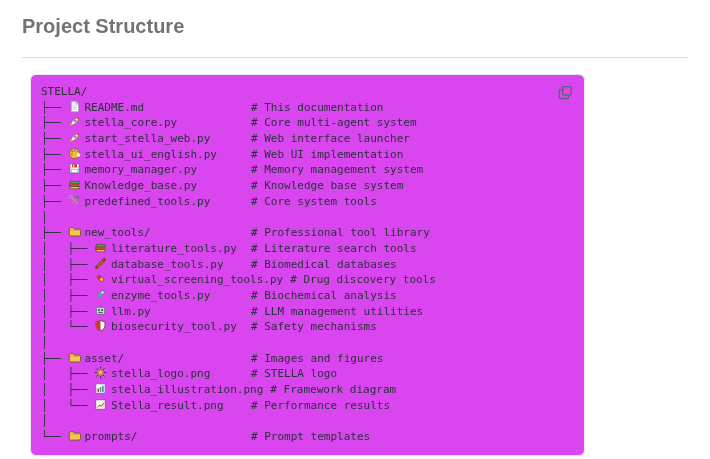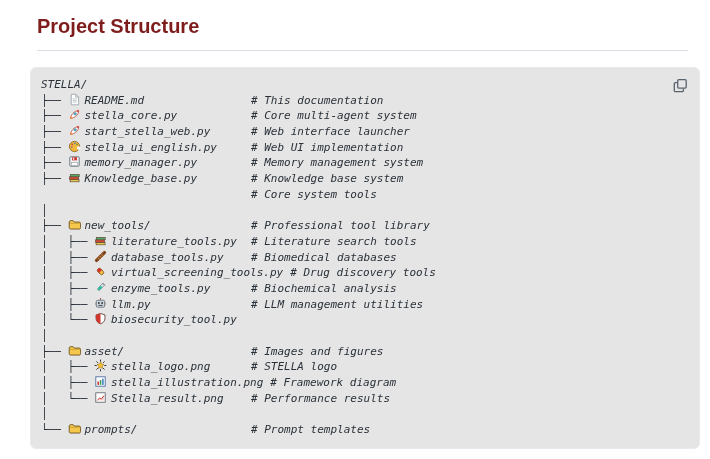--- a/index.html
+++ b/index.html
@@ -1,27 +1,26 @@
 <!DOCTYPE html>
 <html><head>
 <meta charset="utf-8">
 <style>
   * { margin:0; padding:0; box-sizing:border-box; }
   html,body { width:710px; height:459px; background:#ffffff; overflow:hidden; }
   body { font-family:"Liberation Sans", sans-serif; color:#1f2328; }
   .page { padding:14px 22px 0 22px; }
   h2.section-title {
-    font-size:20px; font-weight:700; line-height:25px; color:#7f1d1d;
-    padding-bottom:11px; border-bottom:1px solid #d8dee4;margin-left:15px;
+    font-size:20px; font-weight:700; line-height:25px; color:#737373;
+    padding-bottom:18px; border-bottom:1px solid #d8dee4;
   }
   .codeblock {
-    position:relative; margin:16px 0 0 8px; width:670px;
-    background:#e5e5e5; border:1px solid #e7ebef; border-radius:6px;
+    position:relative; margin:16px 0 0 8px; width:555px;
+    background:#d946ef; border:1px solid #e7ebef; border-radius:6px;
     padding:9px 10px 10px 10px;
-    font-style:italic;
   }
   .copy-btn {
     position:absolute; top:5px; right:5px; width:26px; height:26px;
     background:transparent; border:none; cursor:pointer; padding:4px;
   }
   .copy-btn svg { width:16px; height:16px; display:block; }
   .tree { font-family:"DejaVu Sans Mono","Liberation Mono",monospace; font-size:11px; color:#2a3139; }
   .line { position:relative; height:15.7px; line-height:15.7px; white-space:pre; }
   .lead { display:inline-block; white-space:pre; }
   .pfx { color:#2a3139; }
@@ -76,21 +75,26 @@
                 <rect x="6.2" y="3.4" width="1.4" height="2.6" fill="#eef1f4"></rect>
                 <rect x="4.2" y="9" width="7.6" height="4" fill="#ffffff" stroke="#8d97a0" stroke-width=".7"></rect>
               </svg></span><span class="nm">memory_manager.py</span></span><span class="cm col"># Memory management system</span></div>
         <div class="line"><span class="lead"><span class="pfx">├── </span><span class="ico"><svg viewBox="0 0 16 16">
                 <g stroke="#5a4632" stroke-width=".8">
                   <rect x="2.6" y="10.3" width="11" height="3" fill="#e9c84c"></rect>
                   <rect x="2" y="7.2" width="11" height="3" fill="#d64a3b"></rect>
                   <rect x="2.8" y="4.1" width="11" height="3" fill="#55a868"></rect>
                 </g>
               </svg></span><span class="nm">Knowledge_base.py</span></span><span class="cm col"># Knowledge base system</span></div>
-        <div class="line"><span class="cm col"># Core system tools</span></div>
+        <div class="line"><span class="lead"><span class="pfx">├── </span><span class="ico"><svg viewBox="0 0 16 16">
+                <circle cx="3.4" cy="3.4" r="1.9" fill="none" stroke="#9aa3ad" stroke-width="1.3"></circle>
+                <path d="M4.6 4.6 12 12" stroke="#9aa3ad" stroke-width="1.9"></path>
+                <path d="M3.6 12.4 10.6 5.4" stroke="#b98a4a" stroke-width="1.7"></path>
+                <rect x="9.6" y="2.4" width="4.4" height="3.2" rx=".6" transform="rotate(45 11.8 4)" fill="#6a7480"></rect>
+              </svg></span><span class="nm">predefined_tools.py</span></span><span class="cm col"># Core system tools</span></div>
         <div class="line"><span class="lead"><span class="pfx">│</span></span></div>
         <div class="line"><span class="lead"><span class="pfx">├── </span><span class="ico"><svg viewBox="0 0 16 16">
                 <path d="M1.5 5c0-1 .7-1.7 1.6-1.7h3.2l1.5 1.7h6.1c.9 0 1.6.8 1.6 1.7v5.2c0 1-.7 1.7-1.6 1.7H3.1c-.9 0-1.6-.8-1.6-1.7z" fill="#f5c84b" stroke="#6b4d1c" stroke-width="1.1" stroke-linejoin="round"></path>
                 <path d="M1.5 6.6h13" stroke="#6b4d1c" stroke-width=".7" opacity=".5"></path>
               </svg></span><span class="nm">new_tools/</span></span><span class="cm col"># Professional tool library</span></div>
         <div class="line"><span class="lead"><span class="pfx">│   ├── </span><span class="ico"><svg viewBox="0 0 16 16">
                 <g stroke="#5a4632" stroke-width=".8">
                   <rect x="2.6" y="10.3" width="11" height="3" fill="#e9c84c"></rect>
                   <rect x="2" y="7.2" width="11" height="3" fill="#d64a3b"></rect>
                   <rect x="2.8" y="4.1" width="11" height="3" fill="#55a868"></rect>
@@ -120,21 +124,21 @@
                 <path d="M8 4V2.4" stroke="#555e68" stroke-width=".9"></path>
                 <circle cx="8" cy="1.9" r=".8" fill="#d0342c"></circle>
                 <rect x="2.9" y="4" width="10.2" height="8.6" rx="1.6" fill="#cfd6dd" stroke="#555e68" stroke-width=".9"></rect>
                 <circle cx="6" cy="7.4" r="1.1" fill="#2e3238"></circle>
                 <circle cx="10" cy="7.4" r="1.1" fill="#2e3238"></circle>
                 <rect x="5.4" y="9.7" width="5.2" height="1.4" fill="#555e68"></rect>
               </svg></span><span class="nm">llm.py</span></span><span class="cm col"># LLM management utilities</span></div>
         <div class="line"><span class="lead"><span class="pfx">│   └── </span><span class="ico"><svg viewBox="0 0 16 16">
                 <path d="M8 1.8l5.5 1.8v4.2c0 3.4-2.2 5.7-5.5 6.7-3.3-1-5.5-3.3-5.5-6.7V3.6z" fill="#ffffff" stroke="#57302a" stroke-width="1"></path>
                 <path d="M8 1.8 2.5 3.6v4.2c0 3.4 2.2 5.7 5.5 6.7z" fill="#d0342c"></path>
-              </svg></span><span class="nm">biosecurity_tool.py</span></span></div>
+              </svg></span><span class="nm">biosecurity_tool.py</span></span><span class="cm col"># Safety mechanisms</span></div>
         <div class="line"><span class="lead"><span class="pfx">│</span></span></div>
         <div class="line"><span class="lead"><span class="pfx">├── </span><span class="ico"><svg viewBox="0 0 16 16">
                 <path d="M1.5 5c0-1 .7-1.7 1.6-1.7h3.2l1.5 1.7h6.1c.9 0 1.6.8 1.6 1.7v5.2c0 1-.7 1.7-1.6 1.7H3.1c-.9 0-1.6-.8-1.6-1.7z" fill="#f5c84b" stroke="#6b4d1c" stroke-width="1.1" stroke-linejoin="round"></path>
                 <path d="M1.5 6.6h13" stroke="#6b4d1c" stroke-width=".7" opacity=".5"></path>
               </svg></span><span class="nm">asset/</span></span><span class="cm col"># Images and figures</span></div>
         <div class="line"><span class="lead"><span class="pfx">│   ├── </span><span class="ico"><svg viewBox="0 0 16 16">
                 <path d="M8 .8v2.6M8 12.6v2.6M.8 8h2.6M12.6 8h2.6M3 3l1.8 1.8M11.2 11.2 13 13M13 3l-1.8 1.8M3 13l1.8-1.8" stroke="#2e3238" stroke-width="1.2"></path>
                 <path d="M8 3.5l1.3 2.7 3 .4-2.2 2.1.5 3L8 10.3l-2.6 1.4.5-3-2.2-2.1 3-.4z" fill="#f5c631" stroke="#9c6b14" stroke-width=".7"></path>
               </svg></span><span class="nm">stella_logo.png</span></span><span class="cm col"># STELLA logo</span></div>
         <div class="line"><span class="lead"><span class="pfx">│   ├── </span><span class="ico"><svg viewBox="0 0 16 16">

